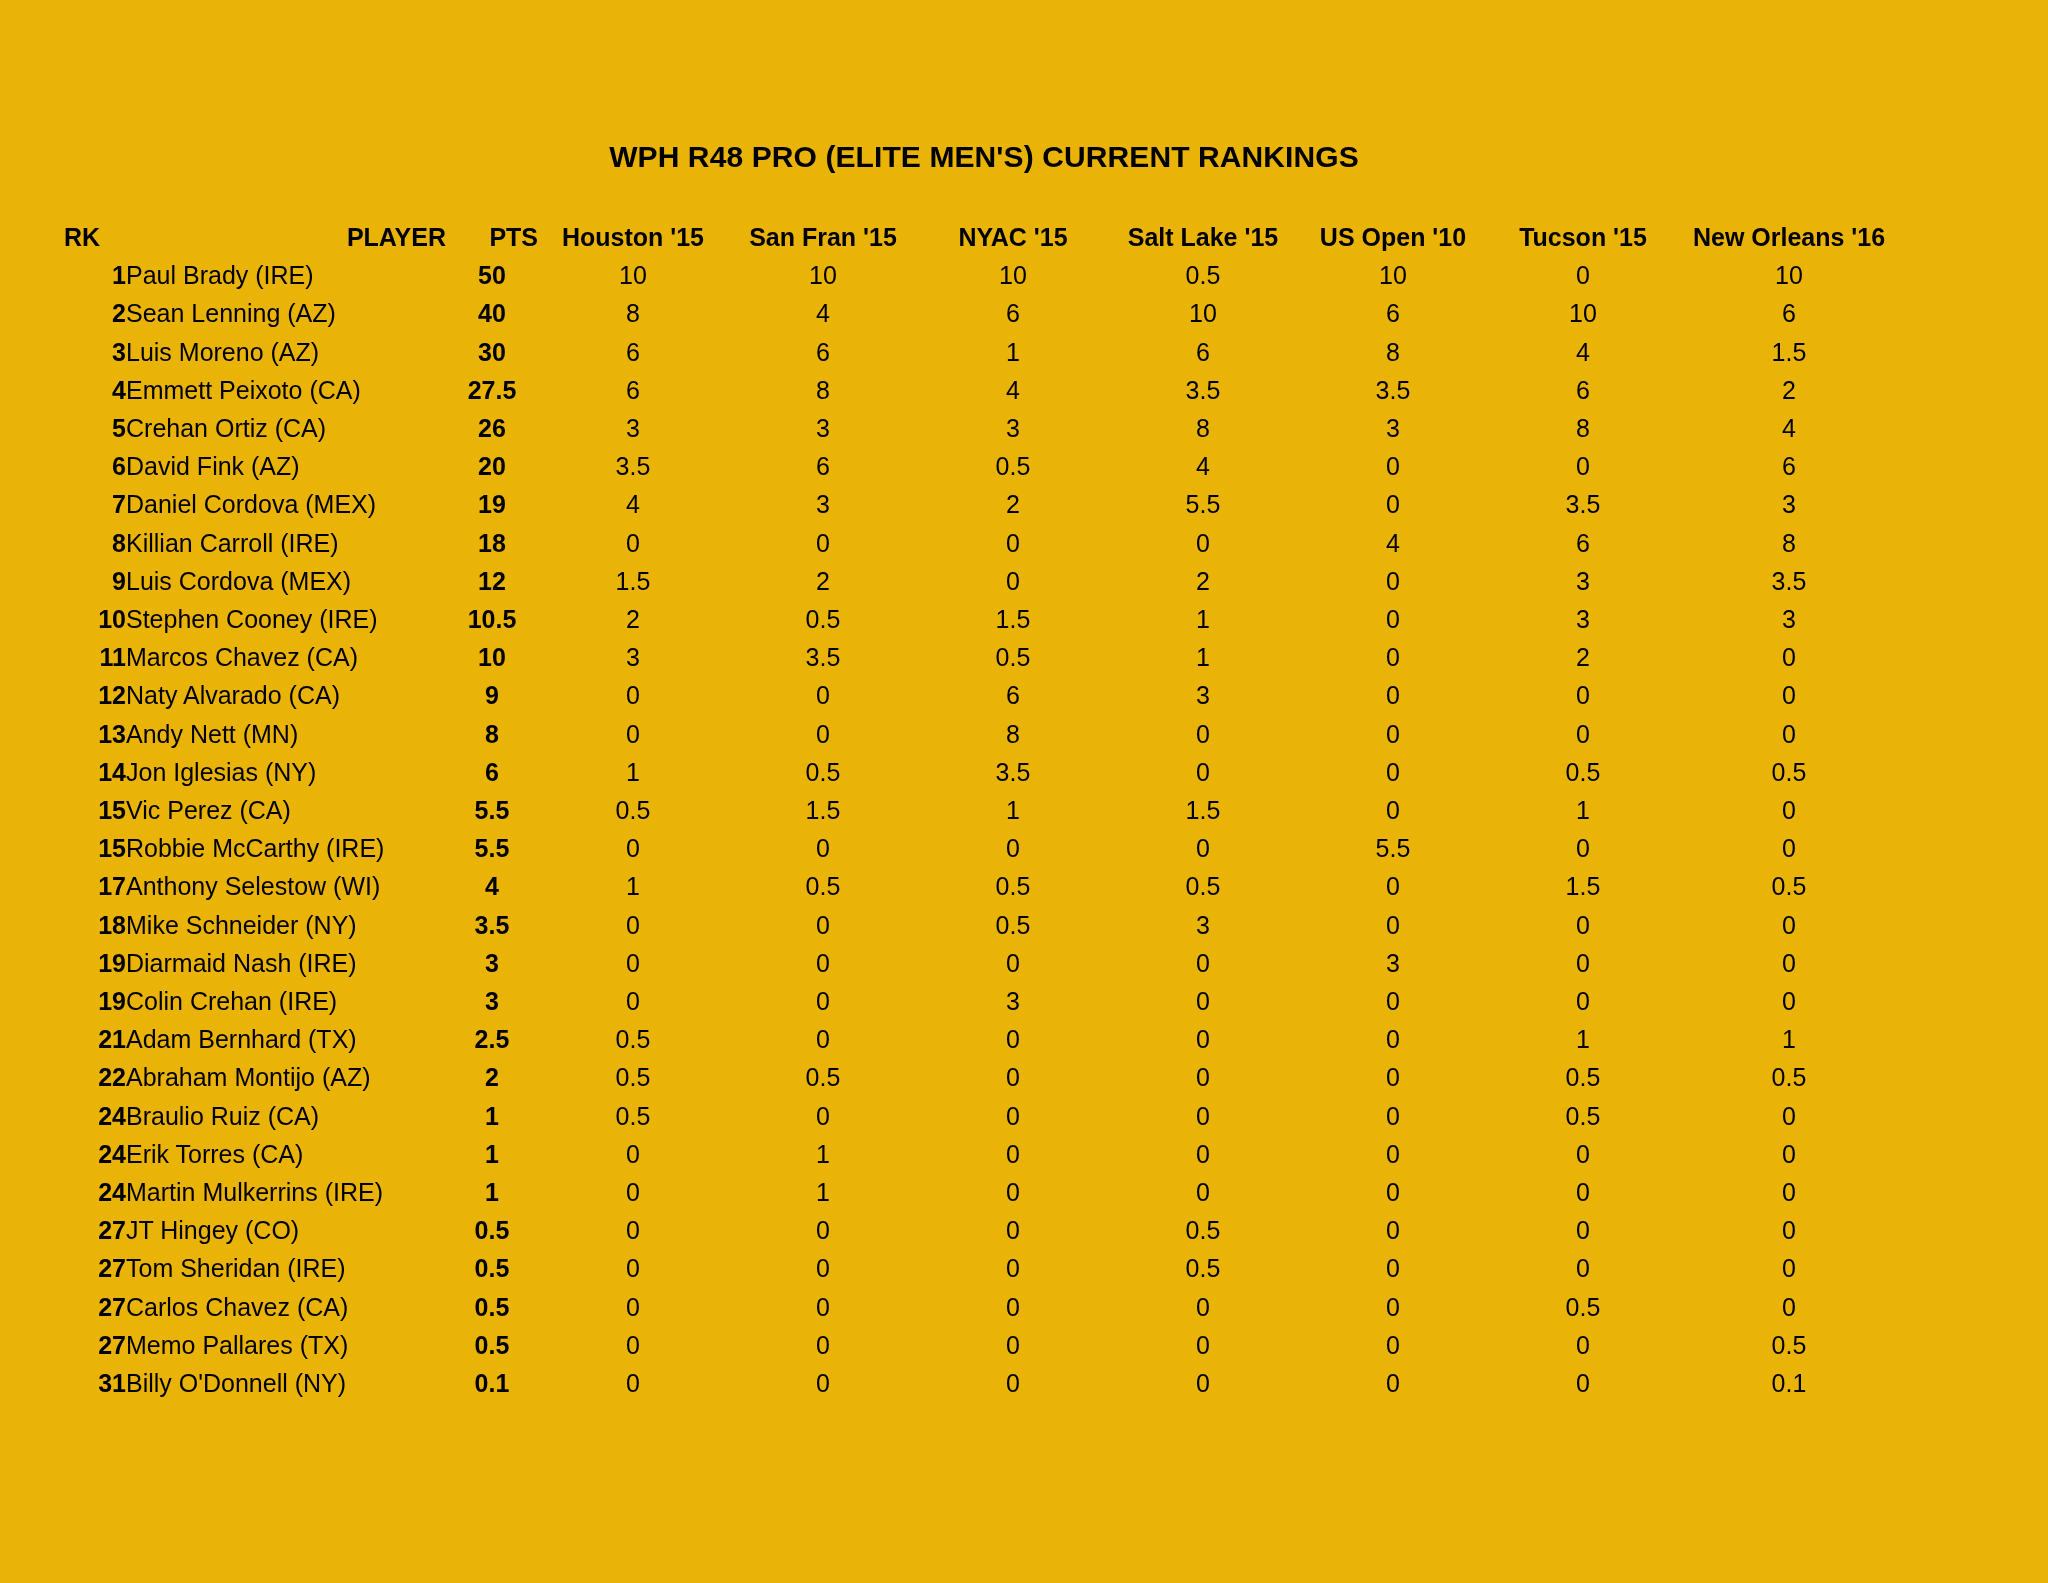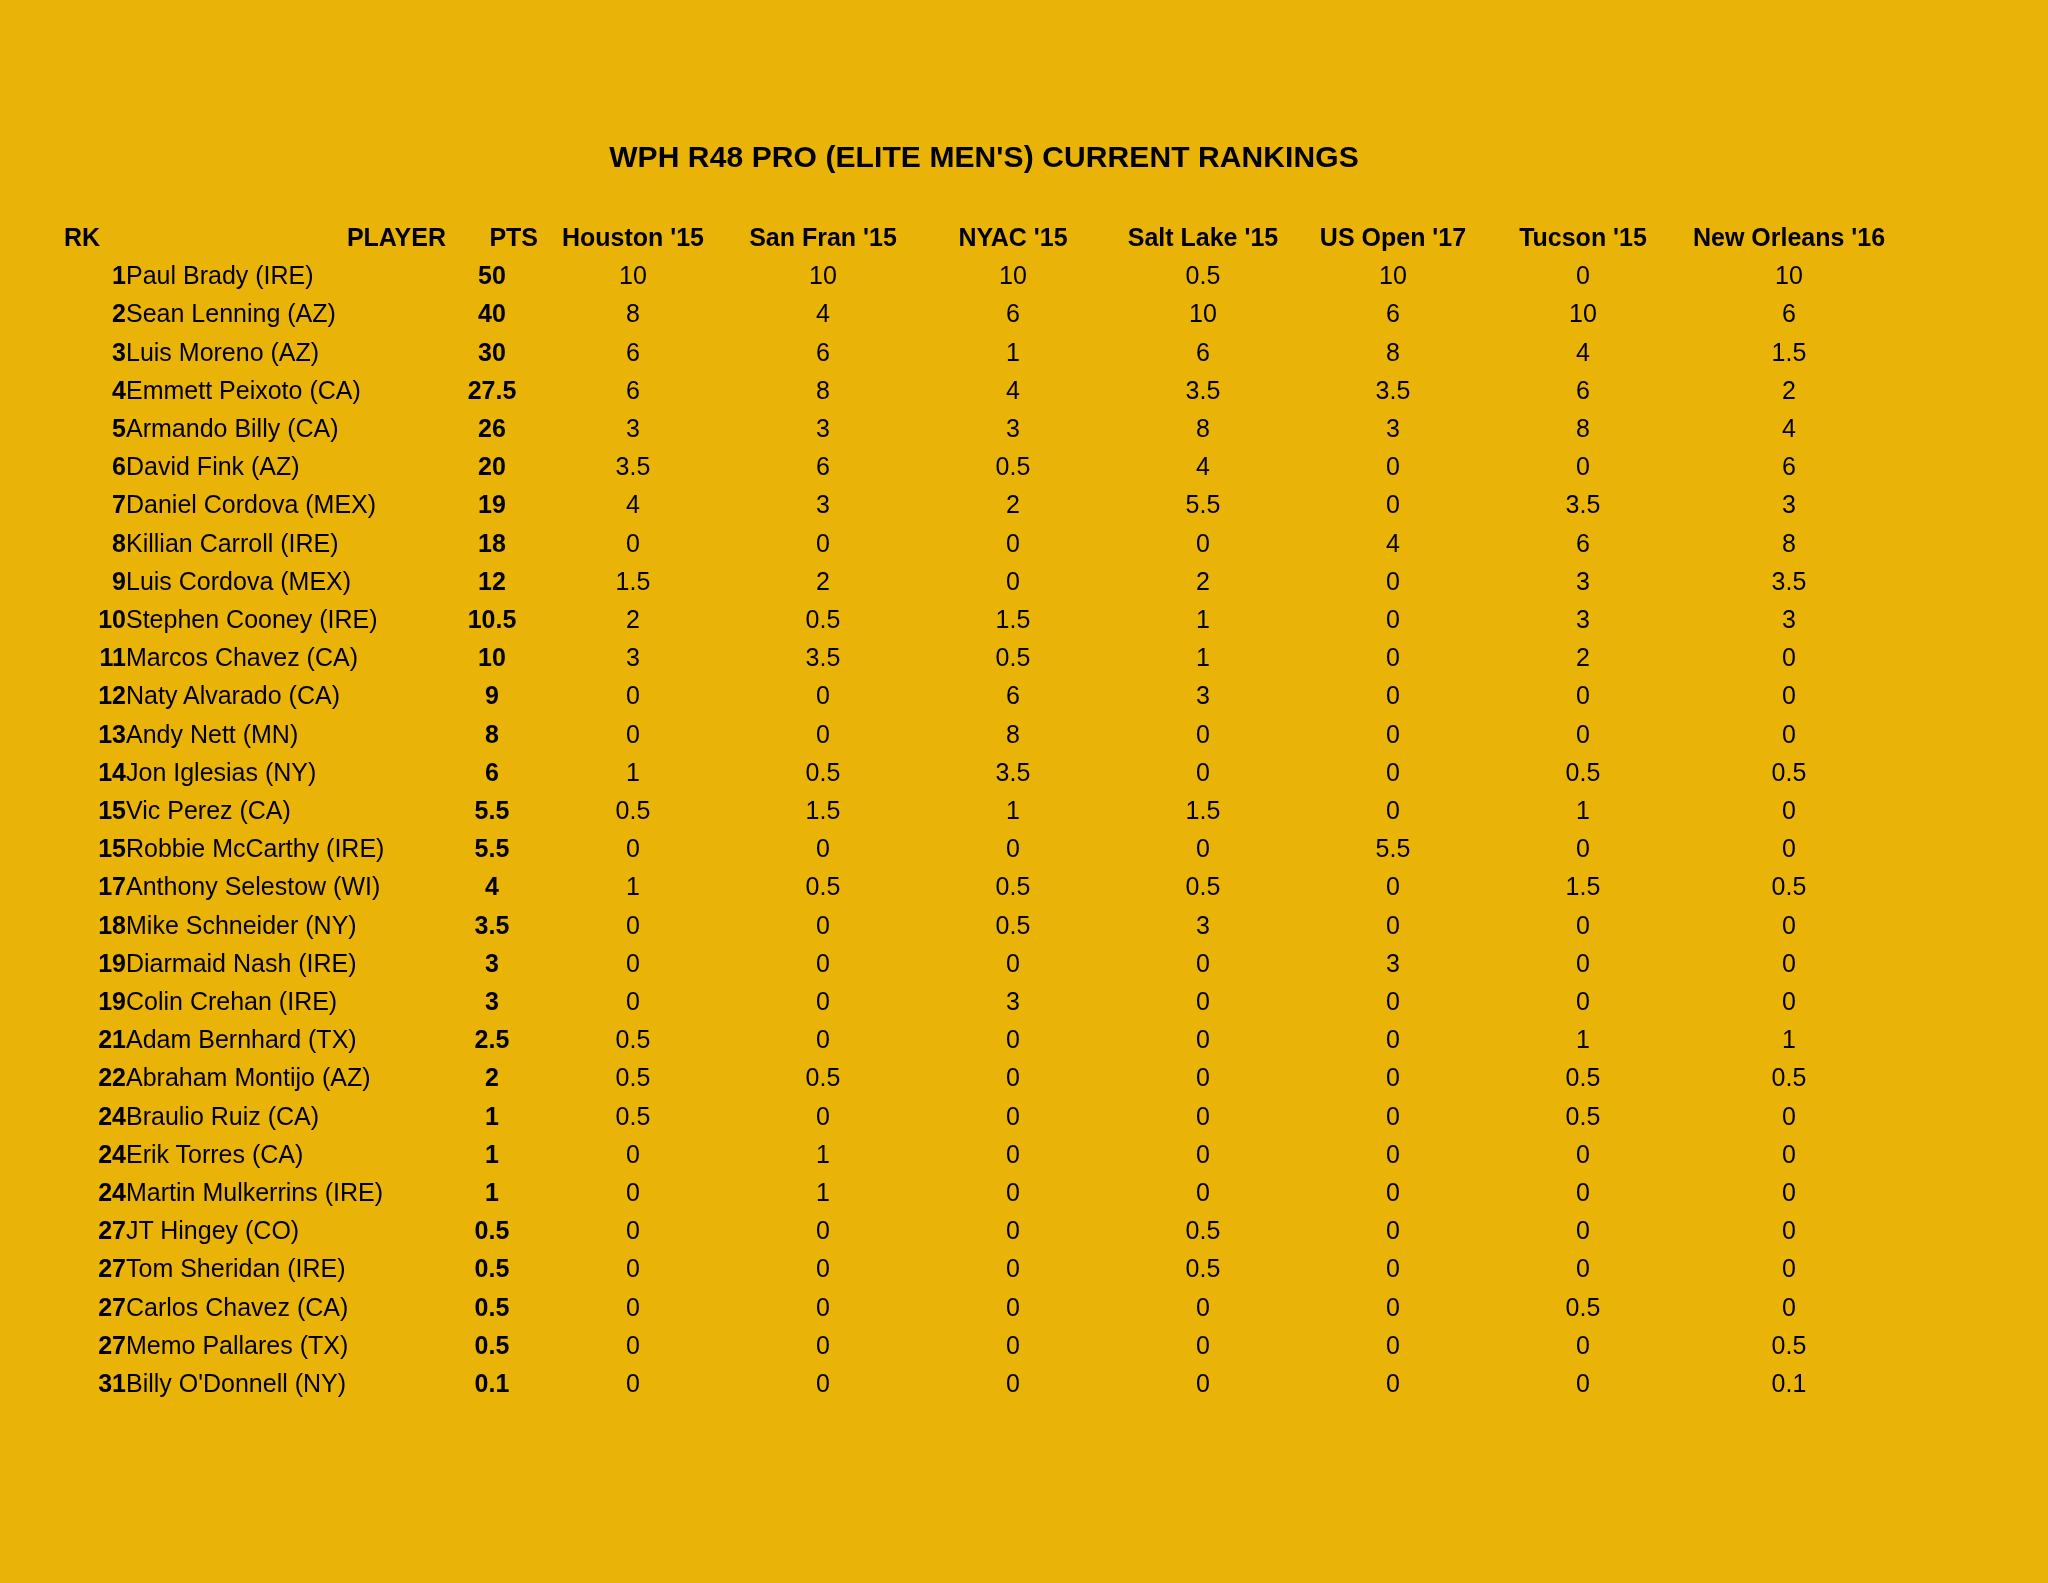--- a/index.html
+++ b/index.html
@@ -105,21 +105,21 @@
       </colgroup>
       <thead>
         <tr>
           <th class="h-rk">RK</th>
           <th class="h-player">PLAYER</th>
           <th class="h-pts">PTS</th>
           <th>Houston '15</th>
           <th>San Fran '15</th>
           <th>NYAC '15</th>
           <th>Salt Lake '15</th>
-          <th>US Open '17</th>
+          <th>US Open '10</th>
           <th>Tucson '15</th>
           <th>New Orleans '16</th>
         </tr>
       </thead>
       <tbody id="rankings-body">
           <tr>
             <td class="rk">1</td>
             <td class="player">Paul Brady (IRE)</td>
             <td class="pts">50</td>
             <td class="val">10</td>
@@ -161,21 +161,21 @@
             <td class="val">6</td>
             <td class="val">8</td>
             <td class="val">4</td>
             <td class="val">3.5</td>
             <td class="val">3.5</td>
             <td class="val">6</td>
             <td class="val">2</td>
           </tr>
           <tr>
             <td class="rk">5</td>
-            <td class="player">Armando Billy (CA)</td>
+            <td class="player">Crehan Ortiz (CA)</td>
             <td class="pts">26</td>
             <td class="val">3</td>
             <td class="val">3</td>
             <td class="val">3</td>
             <td class="val">8</td>
             <td class="val">3</td>
             <td class="val">8</td>
             <td class="val">4</td>
           </tr>
           <tr>

